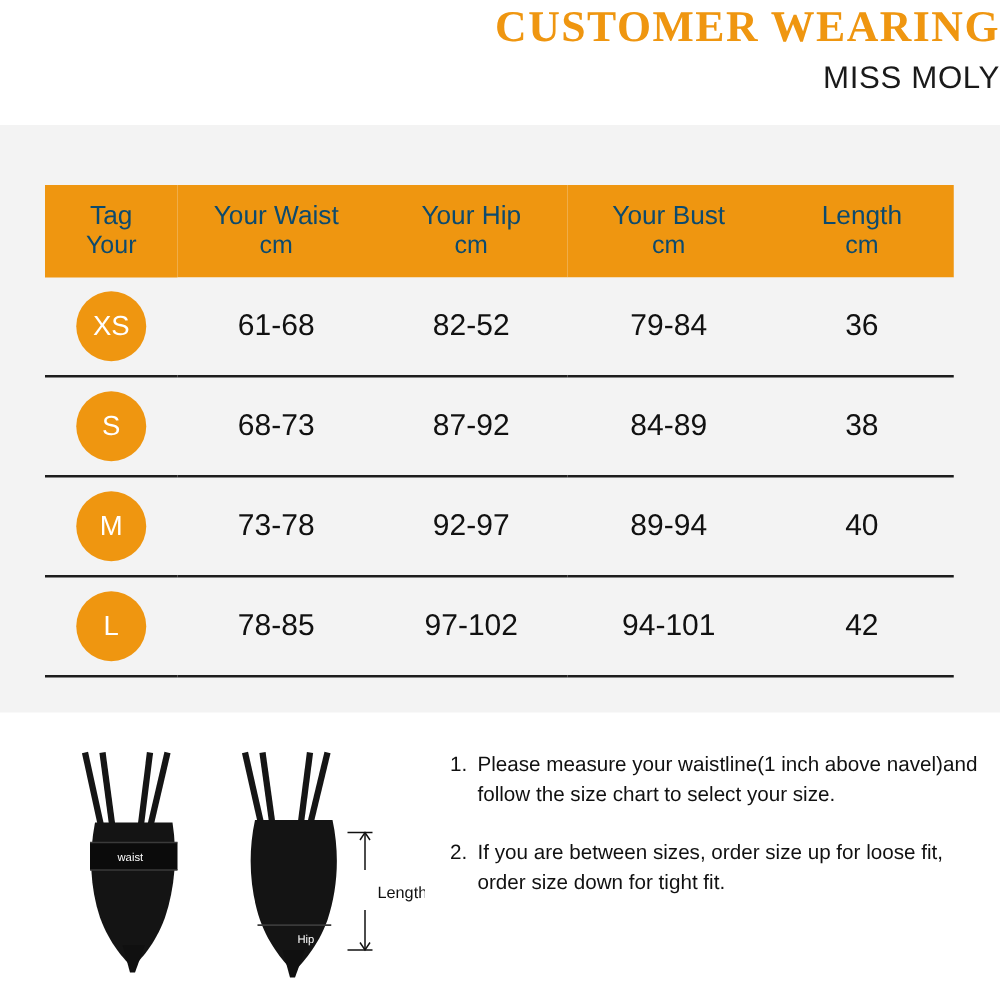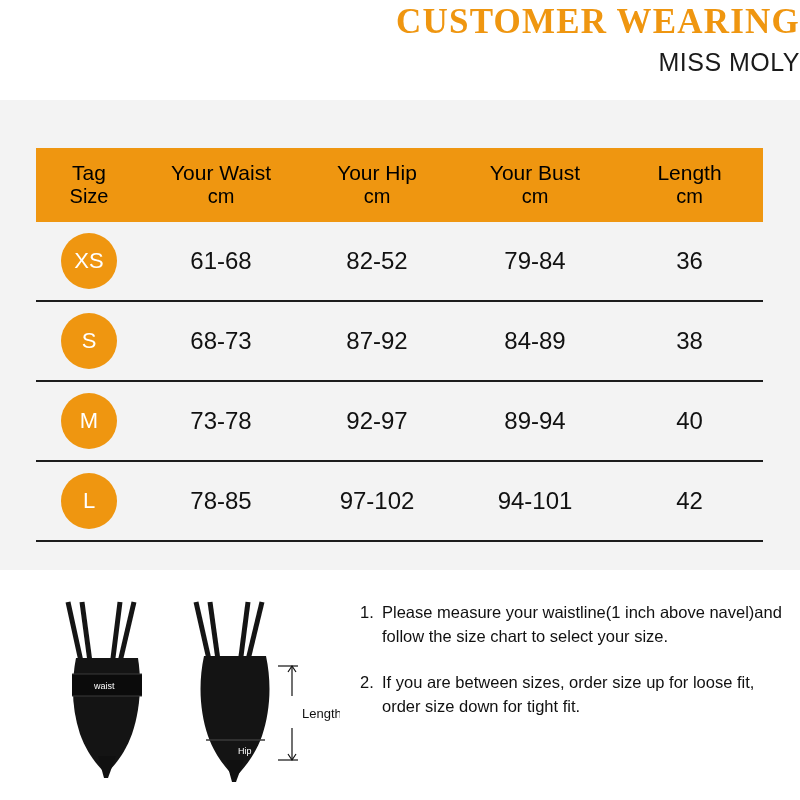--- a/index.html
+++ b/index.html
@@ -63,21 +63,21 @@
   }
 
   table.size-chart {
     border-collapse: collapse;
     width: 727px;
     table-layout: fixed;
   }
 
   table.size-chart thead th {
     background: #ef9610;
-    color: #000000;
+    color: #0c4a6e;
     font-weight: normal;
     font-size: 21px;
     line-height: 25px;
     padding: 12px 0 14px 0;
     text-align: center;
     vertical-align: middle;
   }
   th .unit {
     display: block;
     font-size: 20px;
@@ -181,21 +181,21 @@
           <col class="c-tag">
             <col class="c-waist">
             <col class="c-hip">
             <col class="c-bust">
             <col class="c-len">
         </colgroup>
         <thead>
           <tr>
             <th>
               <span>Tag</span>
-              <span class="unit">Size</span>
+              <span class="unit">Your</span>
             </th>
             <th>
               <span>Your Waist</span>
               <span class="unit">cm</span>
             </th>
             <th>
               <span>Your Hip</span>
               <span class="unit">cm</span>
             </th>
             <th>

